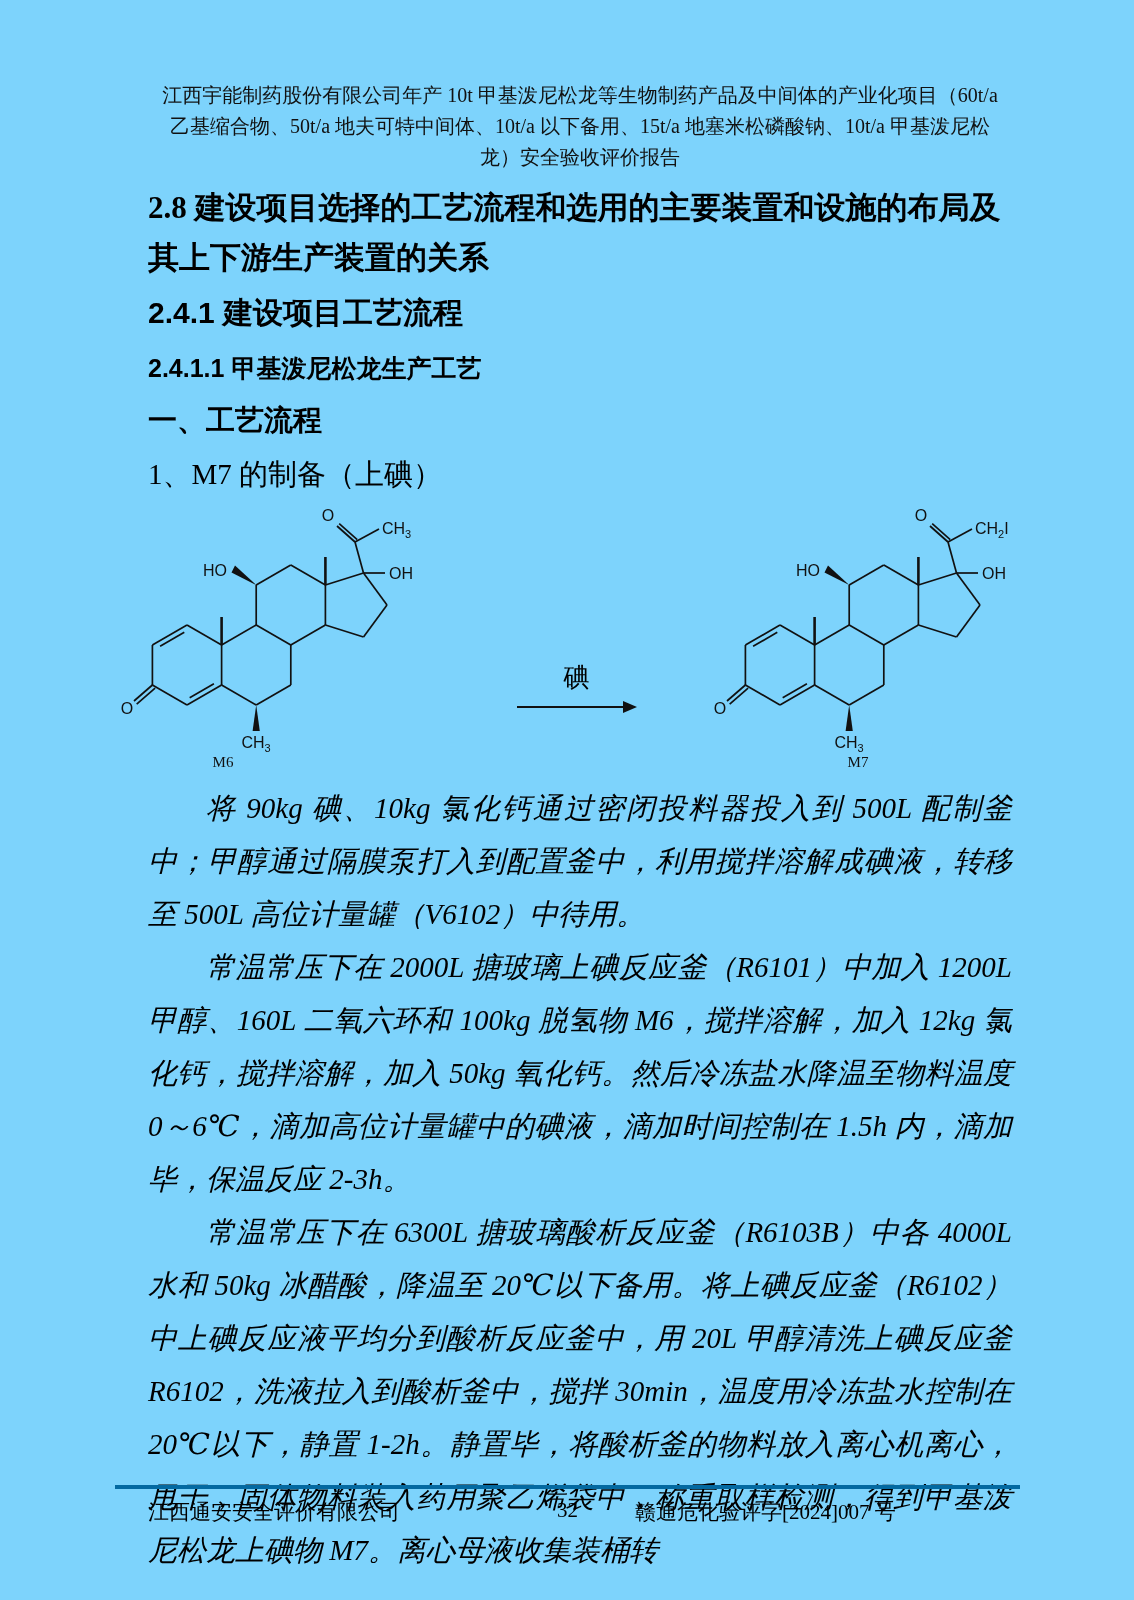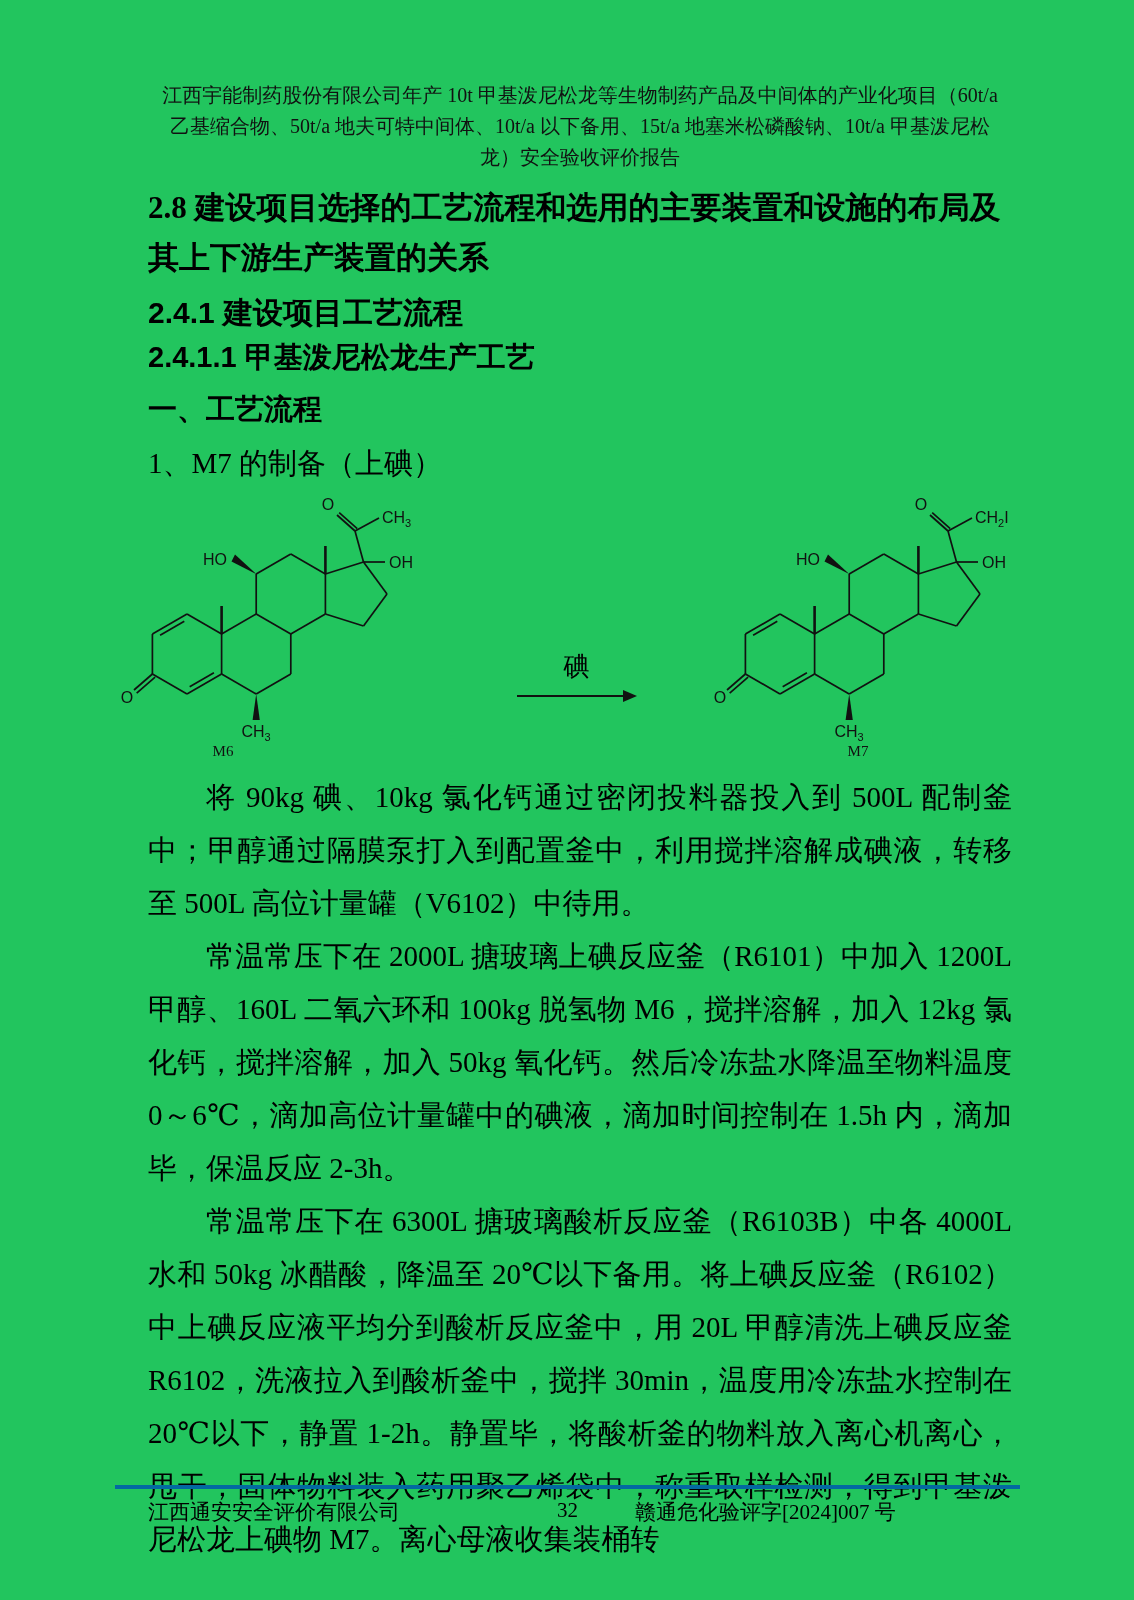--- a/index.html
+++ b/index.html
@@ -1,37 +1,37 @@
 <!DOCTYPE html>
 <html><head>
 <meta charset="utf-8">
 <style>
   * { margin:0; padding:0; box-sizing:border-box; }
   html,body { background:#ffffff; }
   .page {
     position:relative;
     width:1134px; height:1600px;
     margin:0 auto;
-    background:#22c55e;
+    background:#7dd3fc;
     color:#000;
     font-family:"Liberation Serif","DejaVu Serif",serif;
     overflow:hidden;
   }
   .content { padding:80px 122px 0 148px; }
 
   .doc-header { text-align:center; font-size:20px; line-height:31px; color:#111; }
 
   .h-section {
     margin-top:10px;
     font-size:31px; font-weight:bold;
     line-height:50px;
     font-family:"Liberation Serif","DejaVu Serif",serif;
   }
   .h-sub1 { margin-top:8px;  font-size:30px; font-weight:bold; line-height:44px; font-family:"Liberation Sans","DejaVu Sans",sans-serif; }
-  .h-sub2 { font-size:29px; font-weight:bold; line-height:44px; font-family:"Liberation Sans","DejaVu Sans",sans-serif; }
+  .h-sub2 { margin-top:11px; font-size:25px; font-weight:bold; line-height:44px; font-family:"Liberation Sans","DejaVu Sans",sans-serif; }
   .h-part { margin-top:8px;  font-size:29px; font-weight:bold; line-height:44px; font-family:"Liberation Sans","DejaVu Sans",sans-serif; }
   .h-step { margin-top:10px;  font-size:29px; font-weight:normal; line-height:44px; }
 
   .diagram {
     margin:4px -26px 0 -33px;
     display:flex;
     justify-content:space-between;
     align-items:flex-start;
   }
   .mol line { stroke:#111; stroke-width:1.7; fill:none; }
@@ -46,20 +46,21 @@
   .rxn-arrow svg line { stroke:#111; stroke-width:2; }
   .rxn-arrow svg polygon { fill:#111; }
 
   .paras { margin-top:12px; }
   .paras p {
     font-size:29px;
     line-height:53px;
     text-align:justify;
     text-indent:2em;
     color:#000;
+    font-style:italic;
   }
 
   .footer {
     position:absolute;
     left:115px; right:114px; top:1485px;
     border-top:4px solid #0369a1;
     height:50px;
     font-size:21px;
   }
   .footer .f-company { position:absolute; left:33px; top:9px; }

